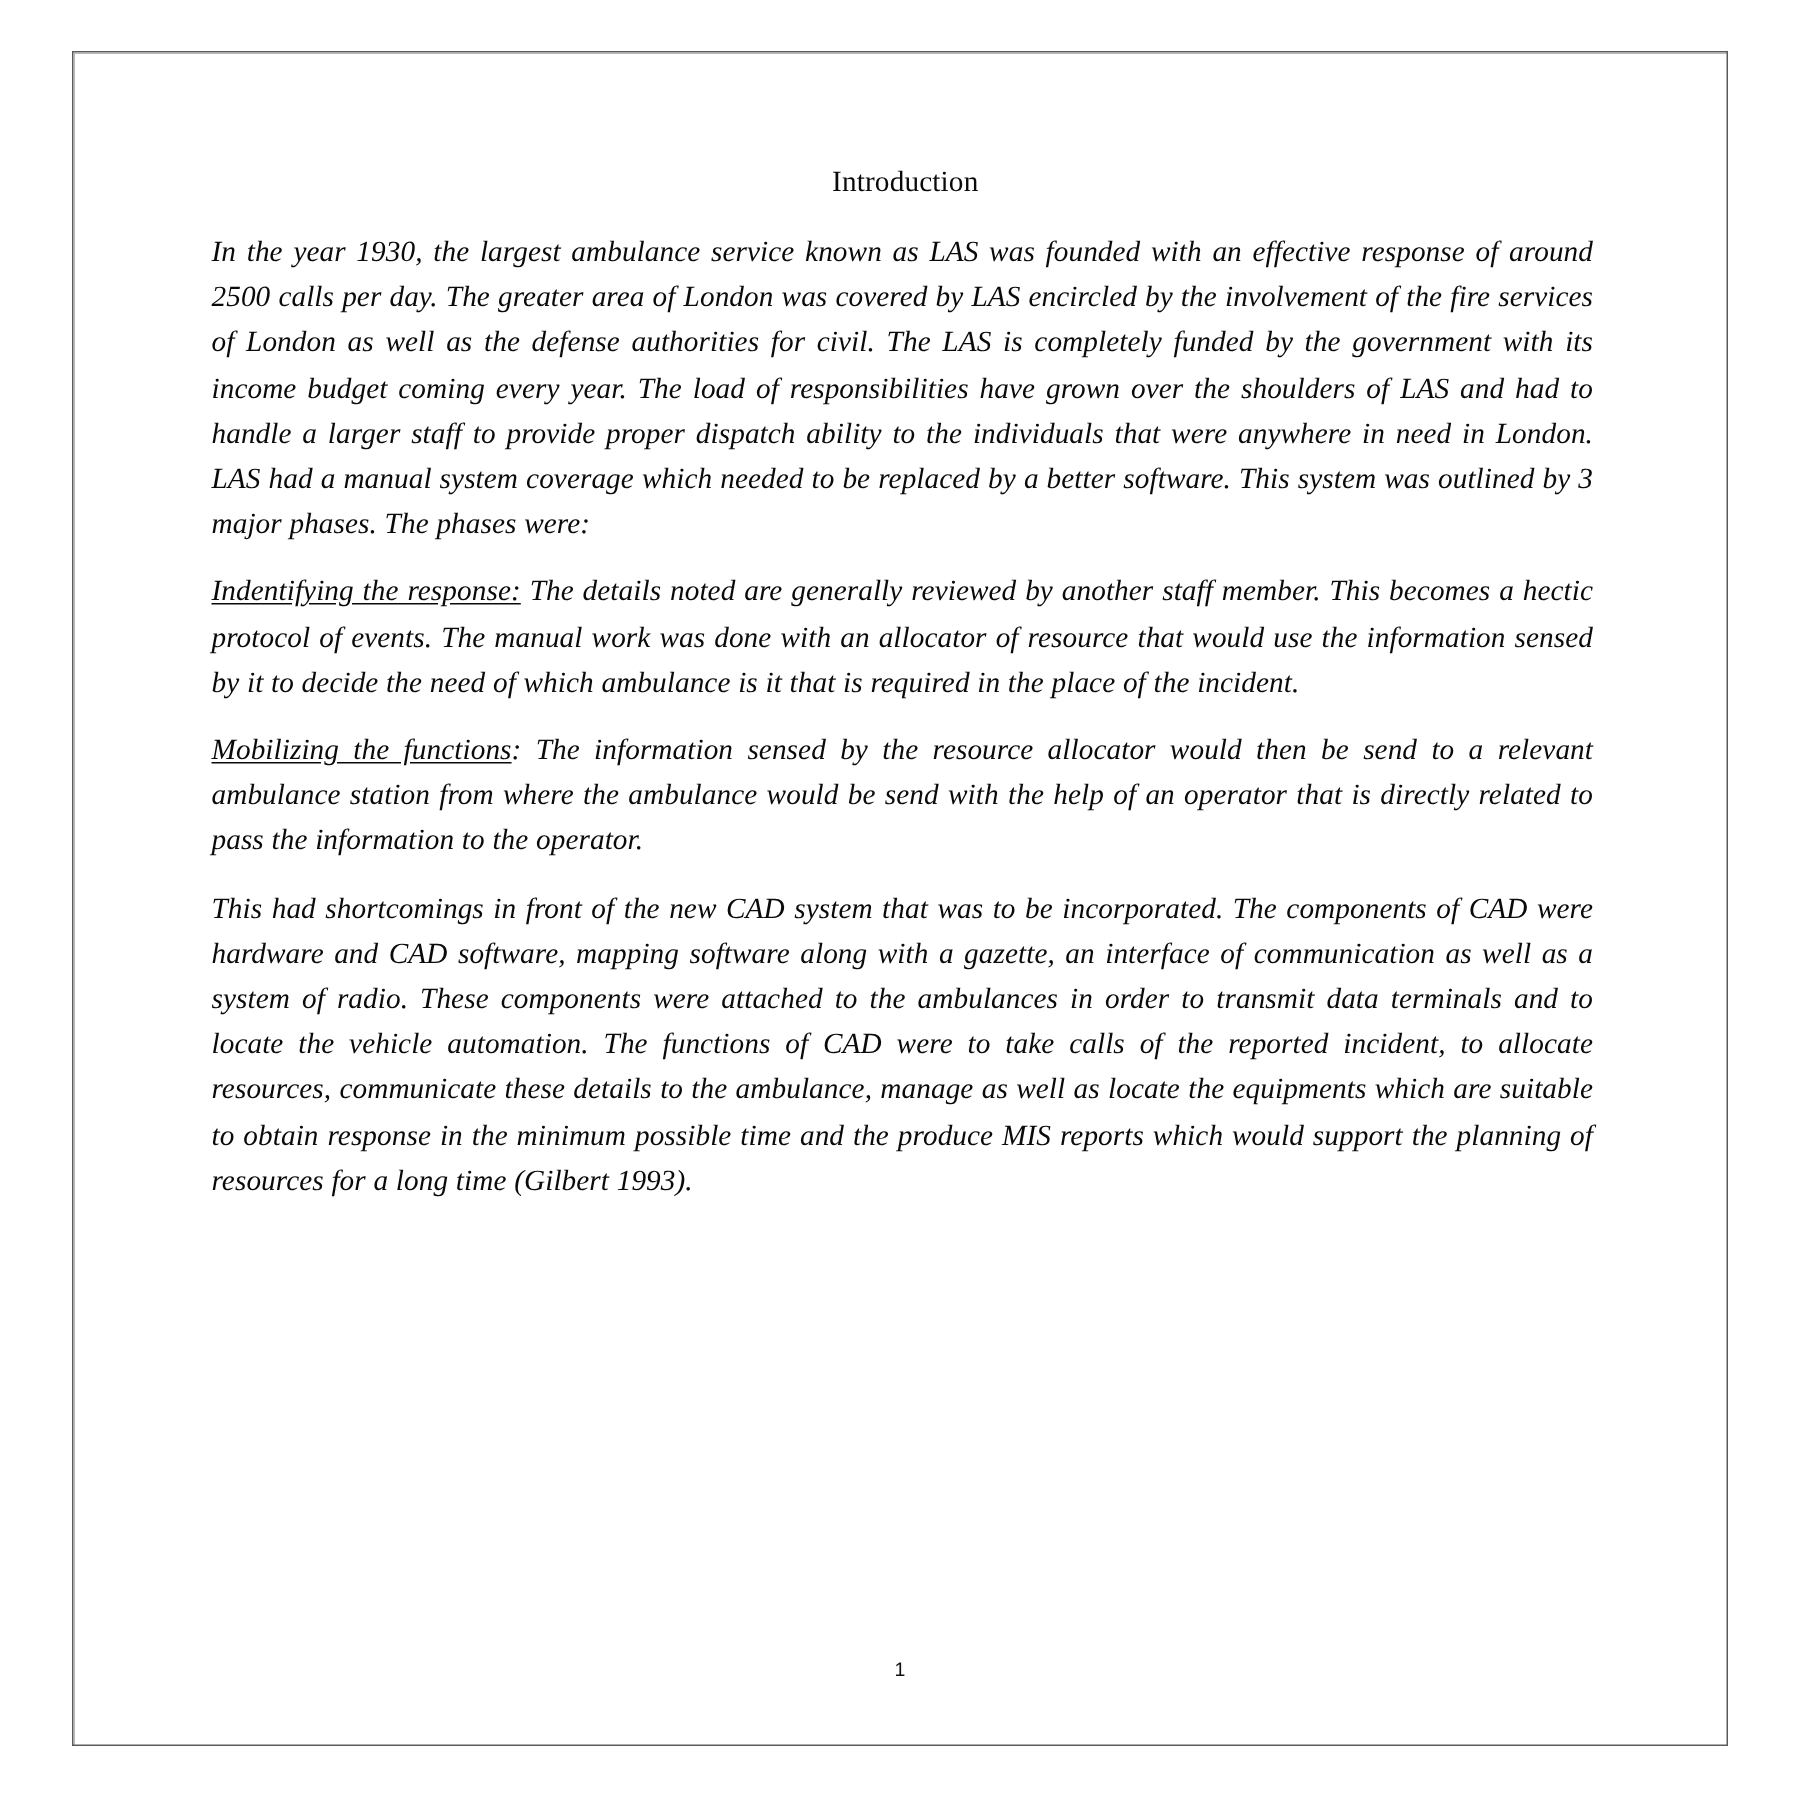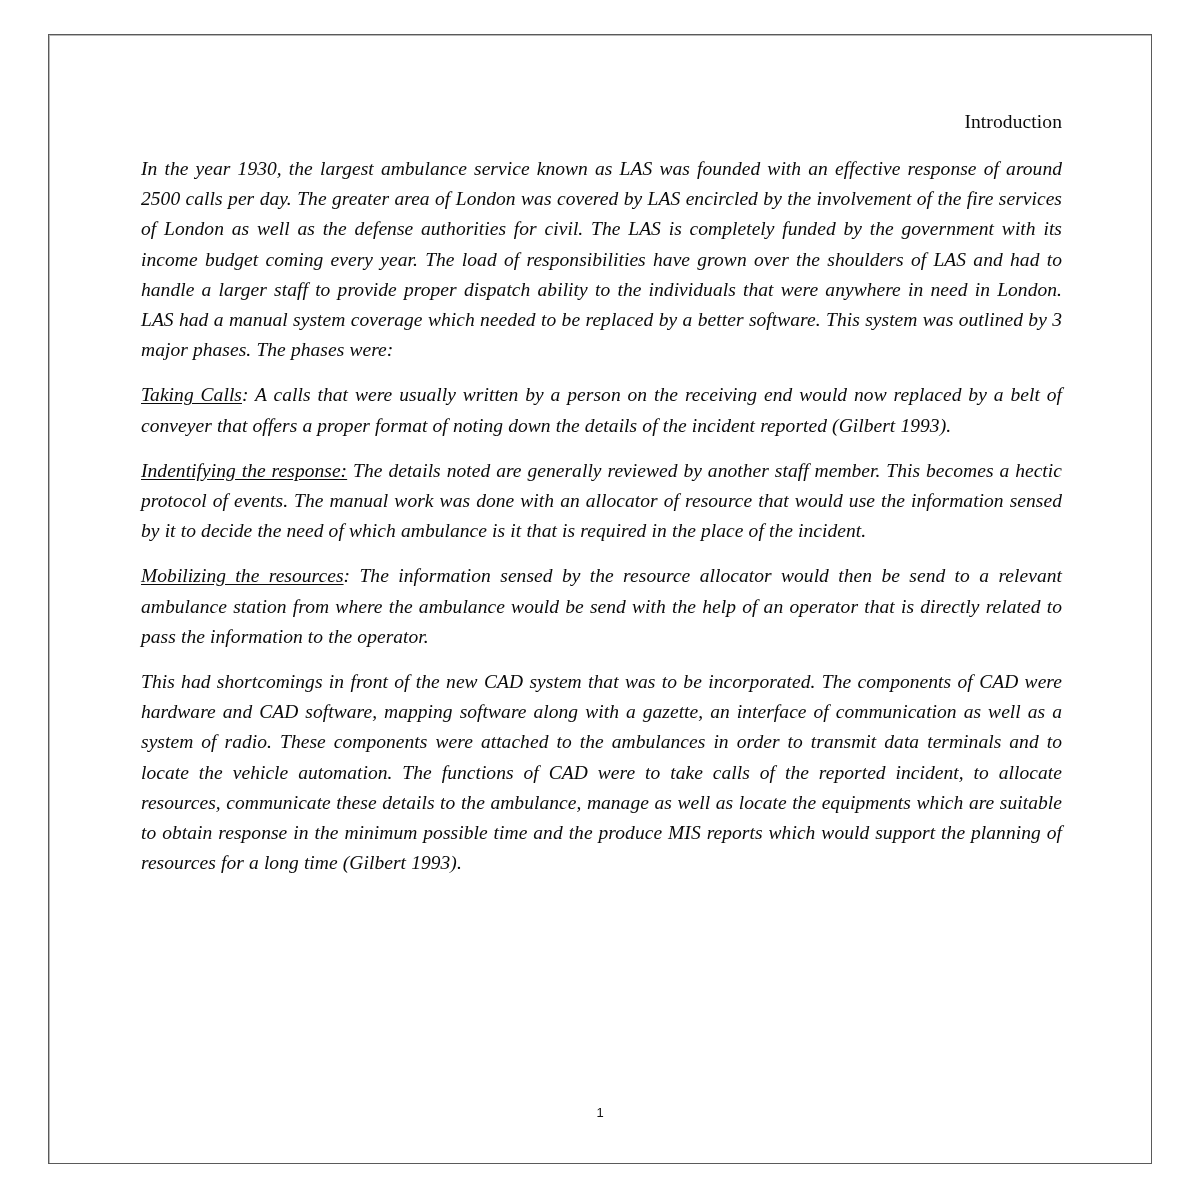--- a/index.html
+++ b/index.html
@@ -32,21 +32,21 @@
     left: 92px;
     top: 72px;
     width: 921px;
   }
 
   .doc-heading {
     font-size: 19.5px;
     line-height: 30px;
     font-weight: normal;
     margin: 0 0 17px 4px;
-    text-align: right;
+    text-align: center;
     letter-spacing: 0.1px;
   }
 
   .doc-para {
     font-size: 19.5px;
     line-height: 30.2px;
     margin: 0 0 15px 0;
     text-align: justify;
     text-justify: inter-word;
     letter-spacing: 0.05px;
@@ -78,30 +78,27 @@
 <div class="page-sheet">
 
   <div class="page-body">
 
     <p class="doc-heading">Introduction</p>
 
     <p class="doc-para">
       <span class=""></span><span>In the year 1930, the largest ambulance service known as LAS was founded with an effective response of around 2500 calls per day. The greater area of London was covered by LAS encircled by the involvement of the fire services of London as well as the defense authorities for civil. The LAS is completely funded by the government with its income budget coming every year. The load of responsibilities have grown over the shoulders of LAS and had to handle a larger staff to provide proper dispatch ability to the individuals that were anywhere in need in London. LAS had a manual system coverage which needed to be replaced by a better software. This system was outlined by 3 major phases. The phases were:</span>
     </p>
 
-    <p class="doc-para">
-      <span class="lead-underline">Taking Calls</span><span>: A calls that were usually written by a person on the receiving end would now replaced by a belt of conveyer that offers a proper format of noting down the details of the incident reported (Gilbert 1993).</span>
-    </p>
 
     <p class="doc-para">
       <span class="lead-underline">Indentifying the response:</span><span> The details noted are generally reviewed by another staff member. This becomes a hectic protocol of events. The manual work was done with an allocator of resource that would use the information sensed by it to decide the need of which ambulance is it that is required in the place of the incident.</span>
     </p>
 
     <p class="doc-para">
-      <span class="lead-underline">Mobilizing the resources</span><span>: The information sensed by the resource allocator would then be send to a relevant ambulance station from where the ambulance would be send with the help of an operator that is directly related to pass the information to the operator.</span>
+      <span class="lead-underline">Mobilizing the functions</span><span>: The information sensed by the resource allocator would then be send to a relevant ambulance station from where the ambulance would be send with the help of an operator that is directly related to pass the information to the operator.</span>
     </p>
 
     <p class="doc-para">
       <span class=""></span><span>This had shortcomings in front of the new CAD system that was to be incorporated. The components of CAD were hardware and CAD software, mapping software along with a gazette, an interface of communication as well as a system of radio. These components were attached to the ambulances in order to transmit data terminals and to locate the vehicle automation. The functions of CAD were to take calls of the reported incident, to allocate resources, communicate these details to the ambulance, manage as well as locate the equipments which are suitable to obtain response in the minimum possible time and the produce MIS reports which would support the planning of resources for a long time (Gilbert 1993).</span>
     </p>
 
   </div>
 
   <div class="page-number">1</div>
 

